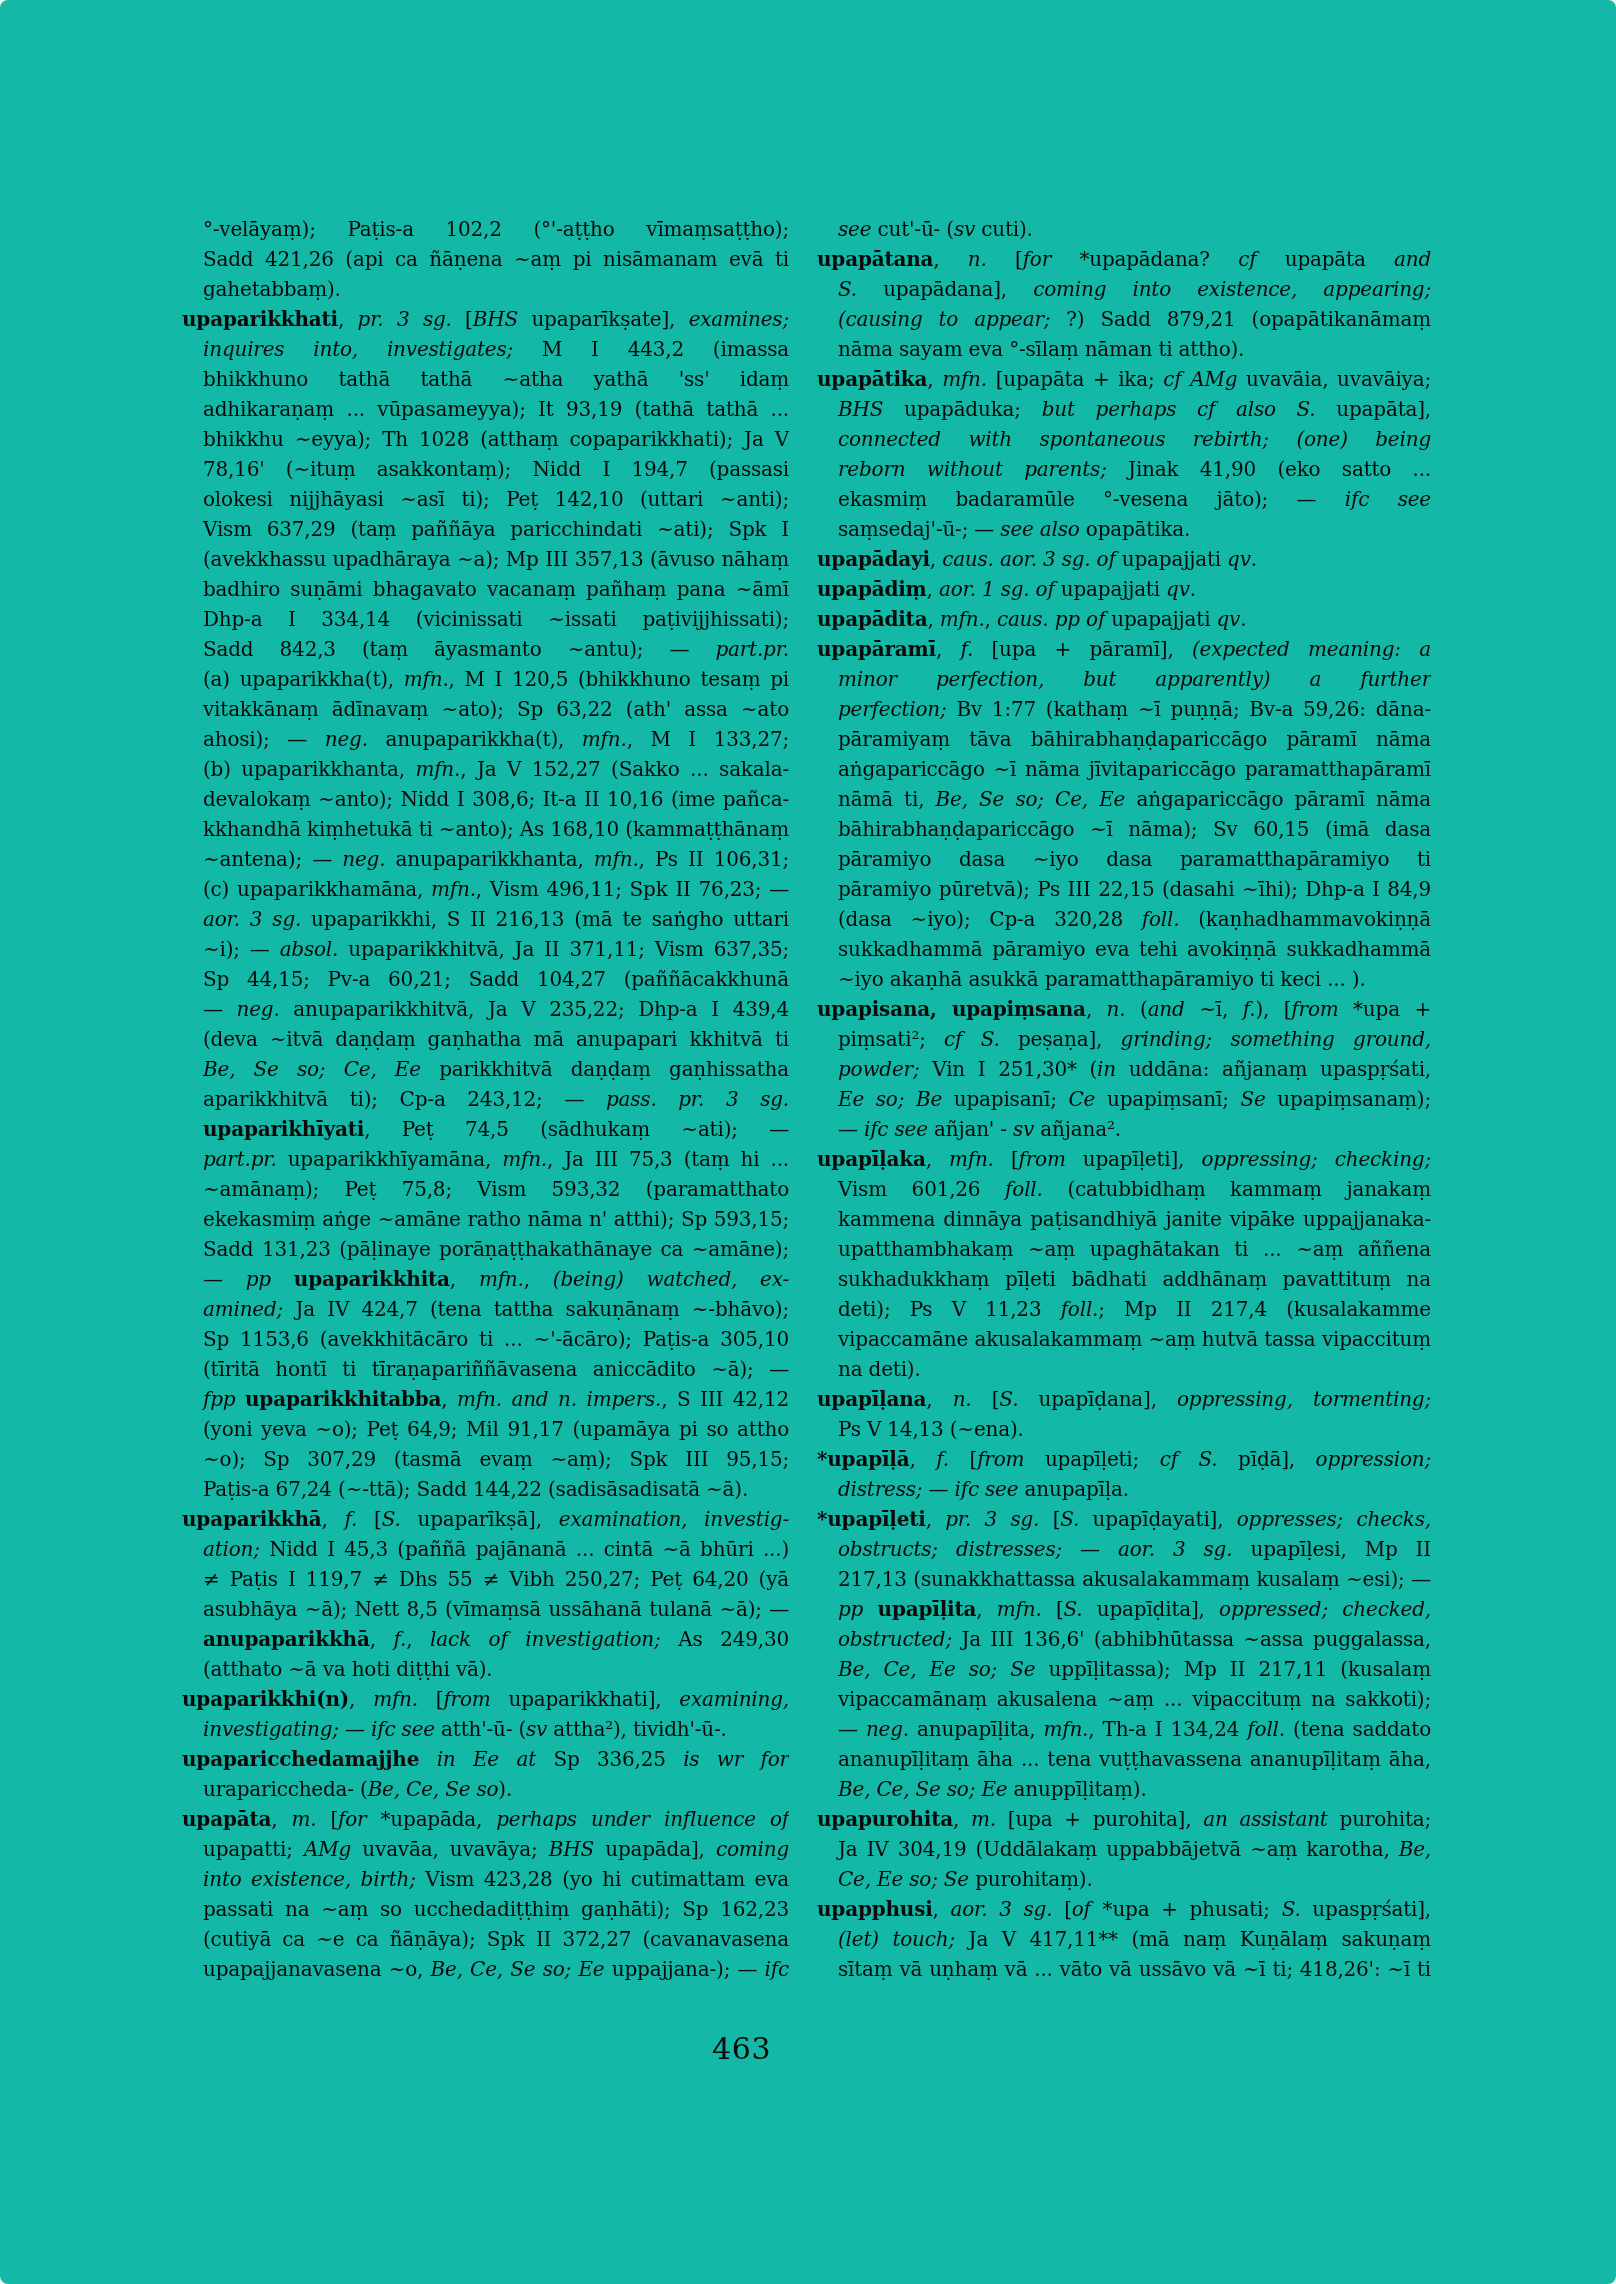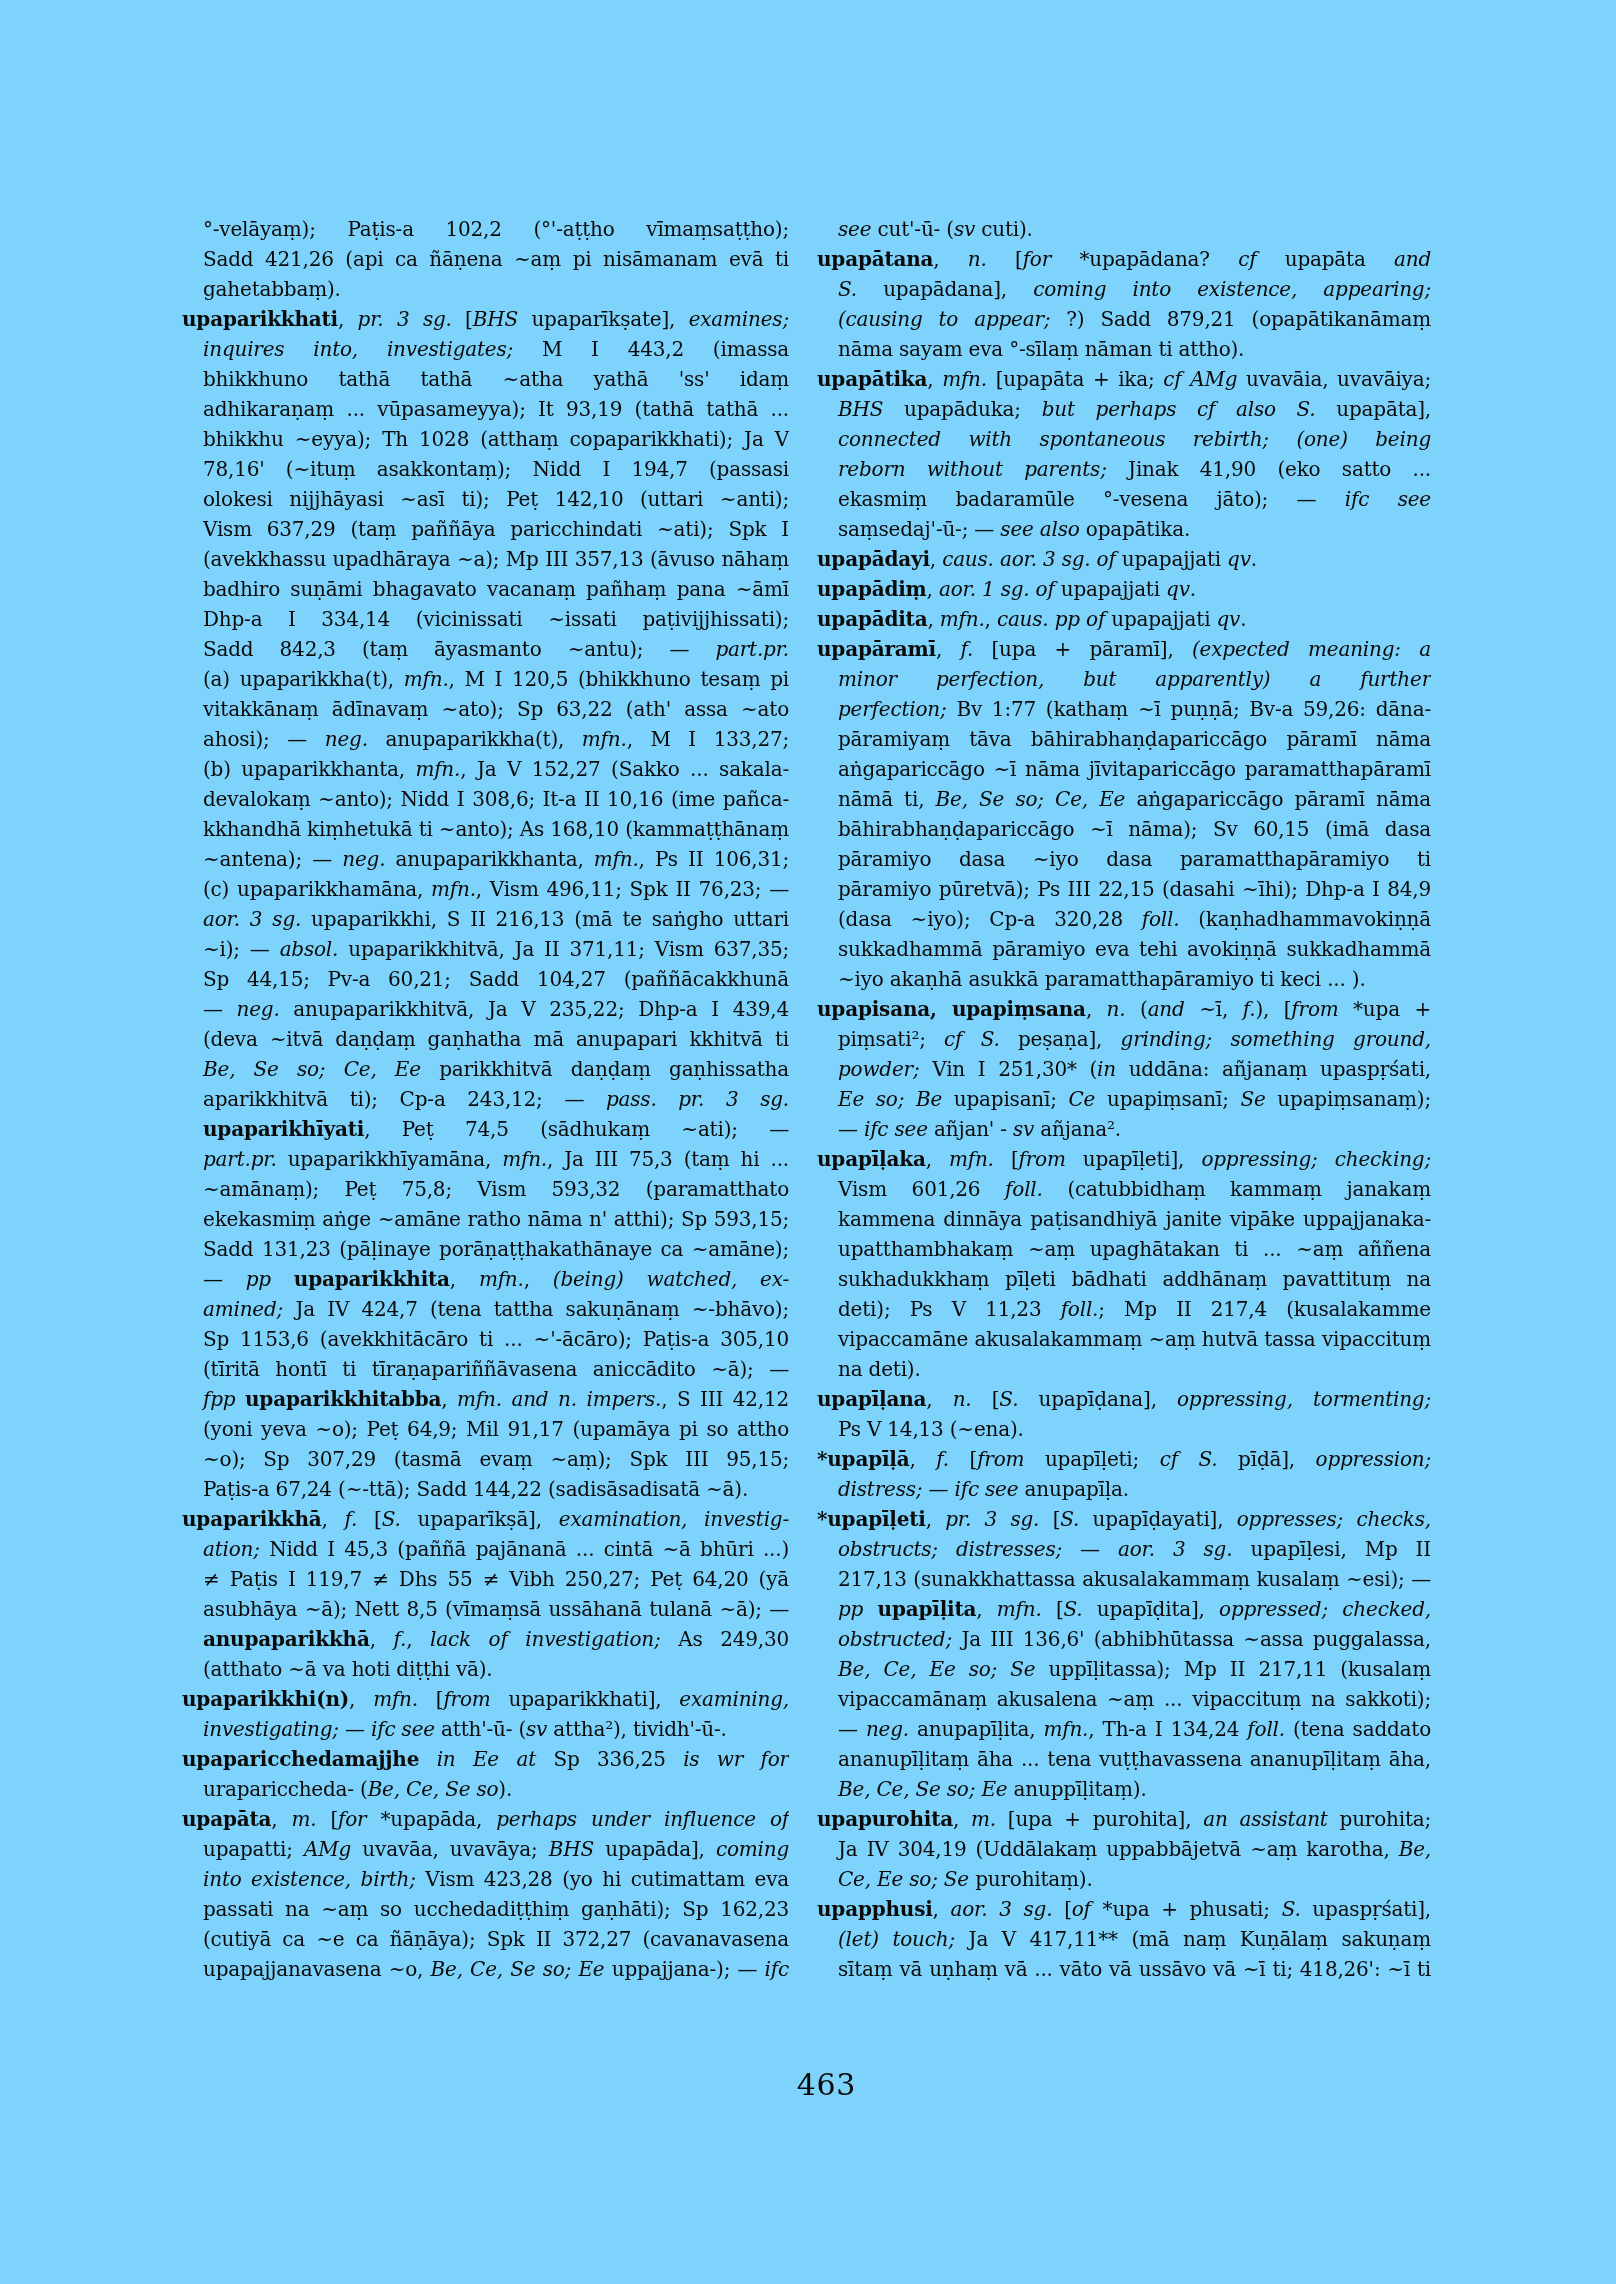--- a/index.html
+++ b/index.html
@@ -1,29 +1,29 @@
 <!DOCTYPE html>
 <html style="font-size:10.4px"><head>
 <meta charset="utf-8">
 <style>
   html,body{margin:0;padding:0;}
   body{width:1616px;height:2284px;background:#f7f7f5;position:relative;
        font-family:"DejaVu Serif",serif;color:#0a0a0a;}
-  .page{position:absolute;left:0;top:0;width:1616px;height:2284px;background:#7dd3fc;overflow:hidden;}
+  .page{position:absolute;left:0;top:0;width:1616px;height:2284px;background:#14b8a6;overflow:hidden;border-radius:8px;}
   .col{position:absolute;top:214px;}
   #col-left{left:182px;width:607px;}
   #col-right{left:817px;width:614px;}
   .line{height:30px;line-height:30px;font-size:20px;letter-spacing:-0.2px;
         text-align:justify;text-align-last:justify;overflow:hidden;white-space:normal;}
   .line.nj{text-align-last:left;}
   .line.ind{padding-left:21px;}
   .b{font-weight:bold;margin-top:12px;}
   .i{font-style:italic;}
   .page-number{position:absolute;left:712px;top:2031px;width:144px;
-               font-size:30px;text-align:right;letter-spacing:0.7px;margin-top:36px;}
+               font-size:30px;text-align:left;letter-spacing:0.7px;}
 </style>
 </head>
 <body>
 
 <div class="page">
   <div class="col" id="col-left">
       <div class="line ind"><span>°-velāyaṃ); Paṭis-a 102,2 (°'-aṭṭho vīmaṃsaṭṭho);</span></div>
       <div class="line ind"><span>Sadd 421,26 (api ca ñāṇena ~aṃ pi nisāmanam evā ti</span></div>
       <div class="line ind nj"><span>gahetabbaṃ).</span></div>
       <div class="line"><span class="b">upaparikkhati</span><span>, </span><span class="i">pr. 3 sg.</span><span> [</span><span class="i">BHS</span><span> upaparīkṣate], </span><span class="i">examines;</span></div>

